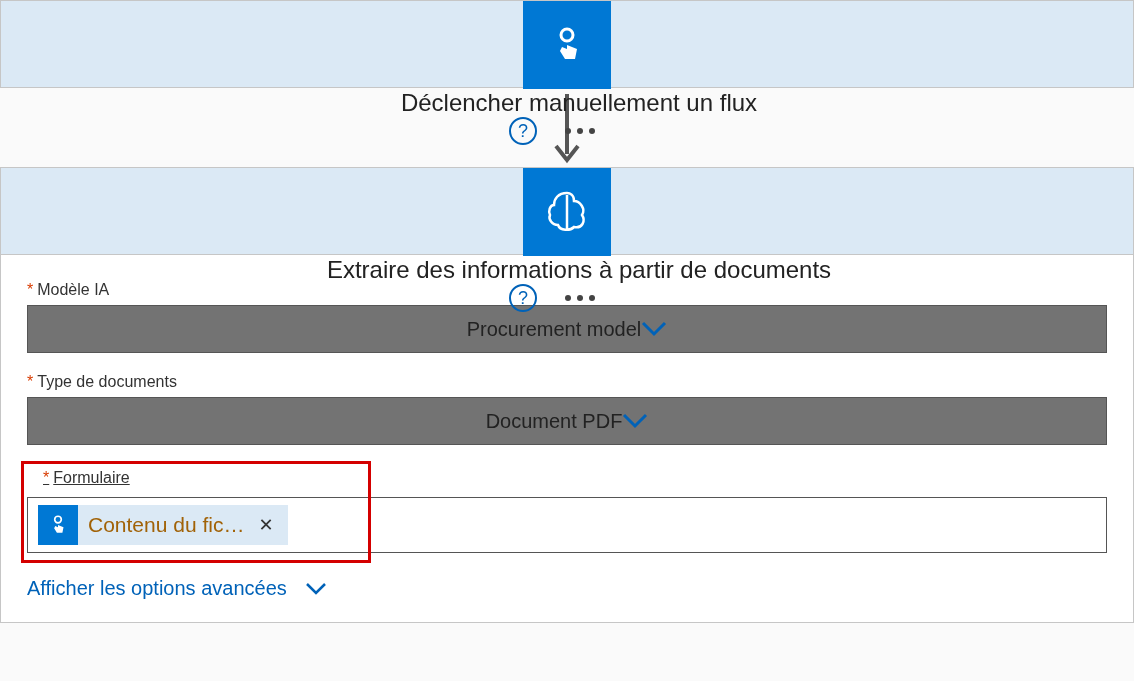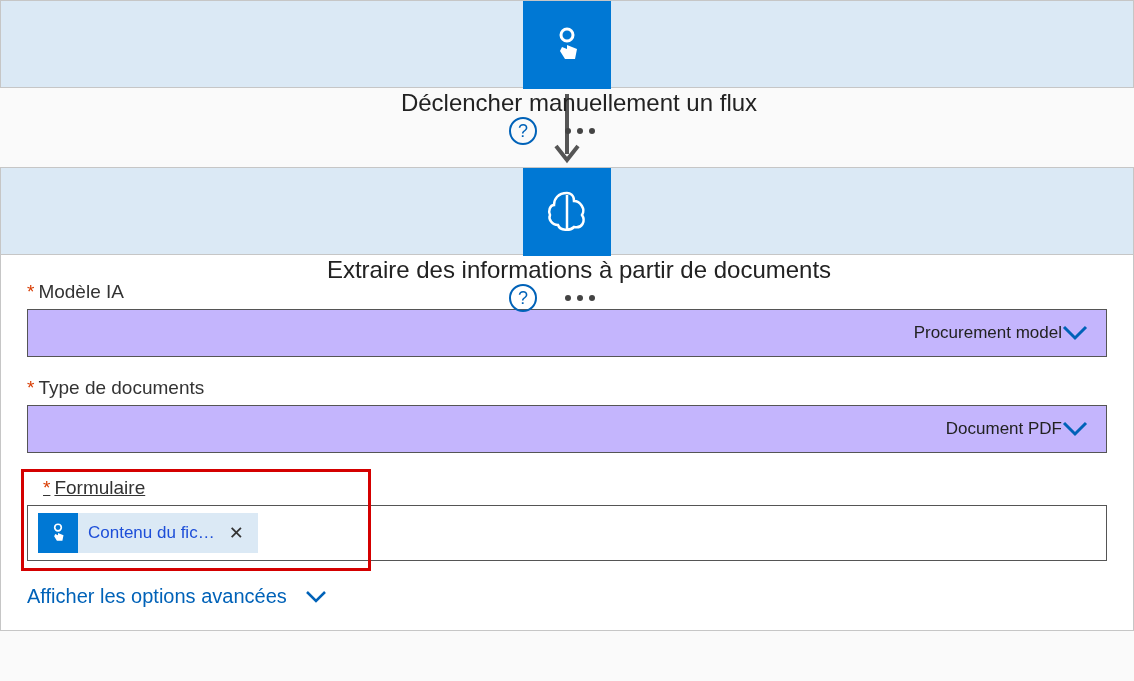--- a/index.html
+++ b/index.html
@@ -70,35 +70,35 @@
     padding: 4px 0 0 0;
   }
   .card-body-wrap {
     border: 1px solid #c6c6c6;
     border-top: none;
     background: #fff;
     padding: 26px 26px 22px 26px;
   }
   .field-block { margin-bottom: 20px; }
   .field-label {
-    font-size: 19px;
+    font-size: 16px;
     color: #333;
     margin-bottom: 6px;
   }
   .req-star { color: #d83b01; margin-right: 4px; }
   .select-box {
     border: 1px solid #555;
     height: 48px;
     display: flex;
     align-items: center;
-    justify-content: flex-end;
+    justify-content: center;
     padding: 0 18px;
-    font-size: 17px;
+    font-size: 20px;
     color: #222;
-    background: #c4b5fd;
+    background: #737373;
     cursor: pointer;
   }
   .chevron-down {
     color: #0062b8;
   }
   .token {
     display: inline-flex;
     align-items: center;
     background: #dbe9f5;
     height: 40px;
@@ -107,22 +107,22 @@
   .token-icon {
     width: 40px;
     height: 40px;
     background: #0078d4;
     display: flex;
     align-items: center;
     justify-content: center;
     margin-right: 10px;
   }
   .token-label {
-    font-size: 17px;
-    color: #1d4ed8;
+    font-size: 21px;
+    color: #a16207;
     margin-right: 10px;
     white-space: nowrap;
   }
   .token-close {
     font-size: 18px;
     color: #333;
     cursor: pointer;
     padding: 0 4px;
   }
   .advanced-link {

